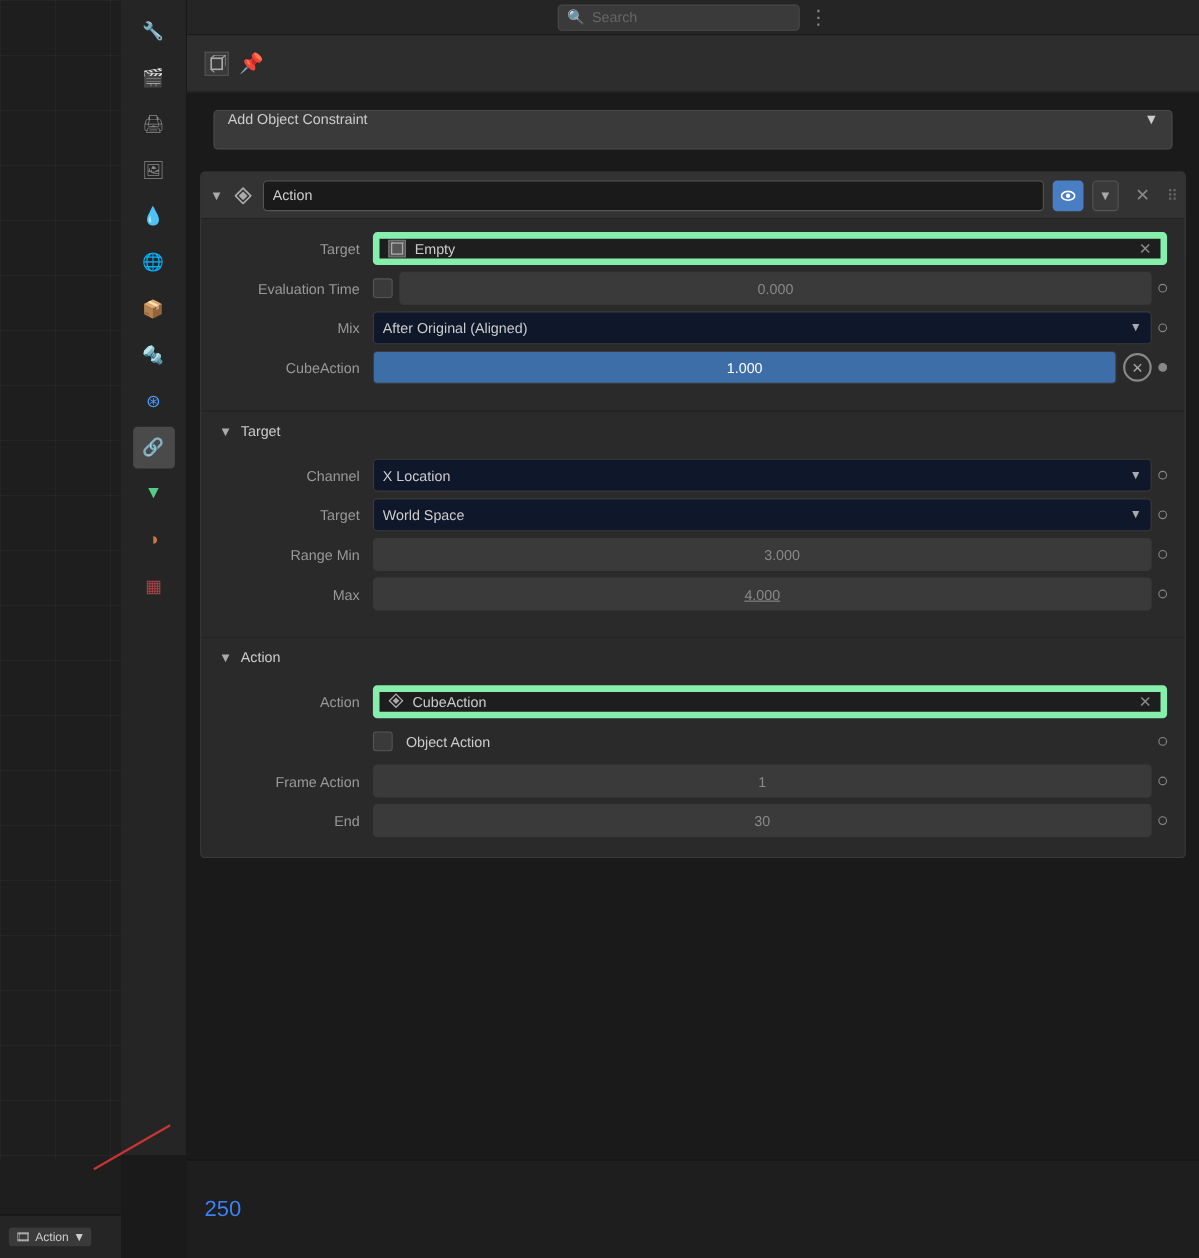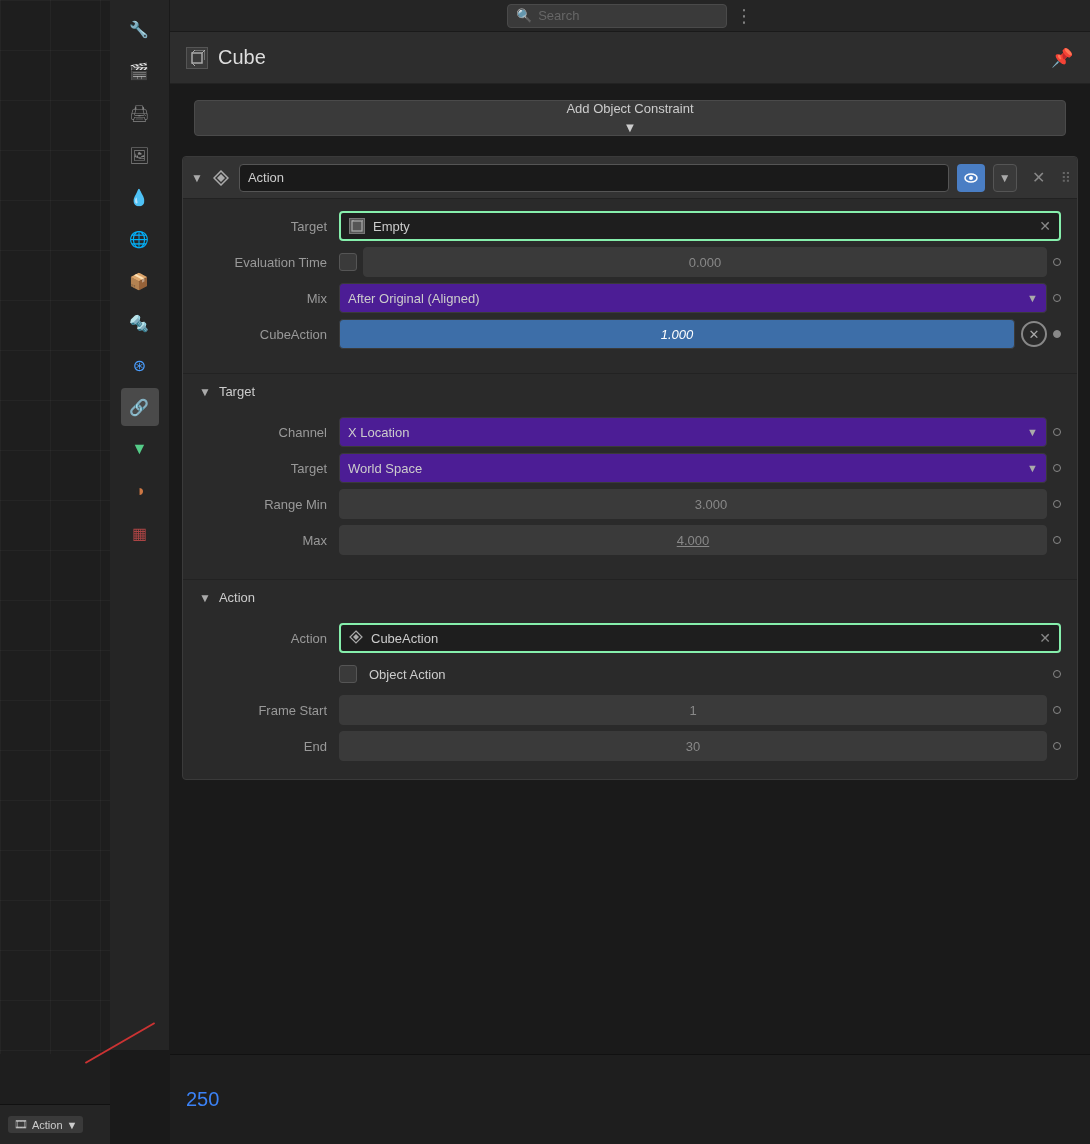--- a/index.html
+++ b/index.html
@@ -101,27 +101,25 @@
     }
 
     
     .add-constraint-btn {
       margin: 8px 12px;
       background: #3a3a3a;
       border: 1px solid #4a4a4a;
       border-radius: 4px;
       height: 36px;
       display: flex;
-      align-items: center;
       padding: 0 12px;
       cursor: pointer;
       color: #cccccc;
       font-size: 13px;
       justify-content: space-between;
-      flex-direction: column;
     }
 
     
     .constraint-block {
       margin: 4px 12px;
       background: #2a2a2a;
       border: 1px solid #3a3a3a;
       border-radius: 4px;
     }
 
@@ -234,21 +232,21 @@
       flex: 1;
       display: flex;
       align-items: center;
       gap: 6px;
     }
 
     
     .target-input {
       flex: 1;
       background: #1e1e1e;
-      border: 2px solid #86efac;
+      border: 6px solid #86efac;
       border-radius: 4px;
       height: 30px;
       display: flex;
       align-items: center;
       padding: 0 8px;
       gap: 8px;
       color: #cccccc;
     }
 
     .target-icon {
@@ -308,21 +306,21 @@
       cursor: pointer;
     }
 
     .dot-indicator.filled {
       background: #888;
     }
 
     
     .select-field {
       flex: 1;
-      background: #4c1d95;
+      background: #0f172a;
       border: 1px solid #3a3a3a;
       border-radius: 4px;
       height: 30px;
       display: flex;
       align-items: center;
       padding: 0 8px;
       cursor: pointer;
       gap: 4px;
     }
 
@@ -516,21 +514,20 @@
     <div class="header-icon">
       <svg width="16" height="16" viewBox="0 0 16 16">
         <rect x="3" y="3" width="10" height="10" fill="none" stroke="#aaa" stroke-width="1.5"></rect>
         <line x1="3" y1="3" x2="6" y2="0" stroke="#aaa" stroke-width="1"></line>
         <line x1="13" y1="3" x2="16" y2="0" stroke="#aaa" stroke-width="1"></line>
         <line x1="3" y1="13" x2="6" y2="16" stroke="#aaa" stroke-width="1"></line>
         <line x1="6" y1="0" x2="16" y2="0" stroke="#aaa" stroke-width="1"></line>
         <line x1="16" y1="0" x2="16" y2="10" stroke="#aaa" stroke-width="1"></line>
       </svg>
     </div>
-    <span class="header-title">Cube</span>
     <span class="pin-icon">📌</span>
   </div>
 
   <div class="scrollable-content">
 
     <div style="padding: 8px 12px;">
       <div class="add-constraint-btn">
         <span>Add Object Constraint</span>
         <span>▼</span>
       </div>
@@ -599,21 +596,21 @@
               <span>After Original (Aligned)</span>
               <span class="select-arrow">▼</span>
             </div>
             <div class="dot-indicator"></div>
           </div>
         </div>
 
         <div class="form-row">
           <span class="form-label">CubeAction</span>
           <div class="form-control">
-            <div class="number-field blue" style="flex:1;font-style:italic;">
+            <div class="number-field blue" style="flex:1;">
               <span>1.000</span>
             </div>
             <div class="x-circle-btn">
               <span>✕</span>
             </div>
             <div class="dot-indicator filled"></div>
           </div>
         </div>
 
       </div>
@@ -695,21 +692,21 @@
         <div class="form-row">
           <span class="form-label"></span>
           <div class="form-control">
             <div class="eval-checkbox"></div>
             <span style="margin-left:6px;">Object Action</span>
             <div class="dot-indicator" style="margin-left:auto;"></div>
           </div>
         </div>
 
         <div class="form-row">
-          <span class="form-label">Frame Start</span>
+          <span class="form-label">Frame Action</span>
           <div class="form-control">
             <div class="number-field" style="flex:1;">
               <span>1</span>
             </div>
             <div class="dot-indicator"></div>
           </div>
         </div>
 
         <div class="form-row">
           <span class="form-label">End</span>

